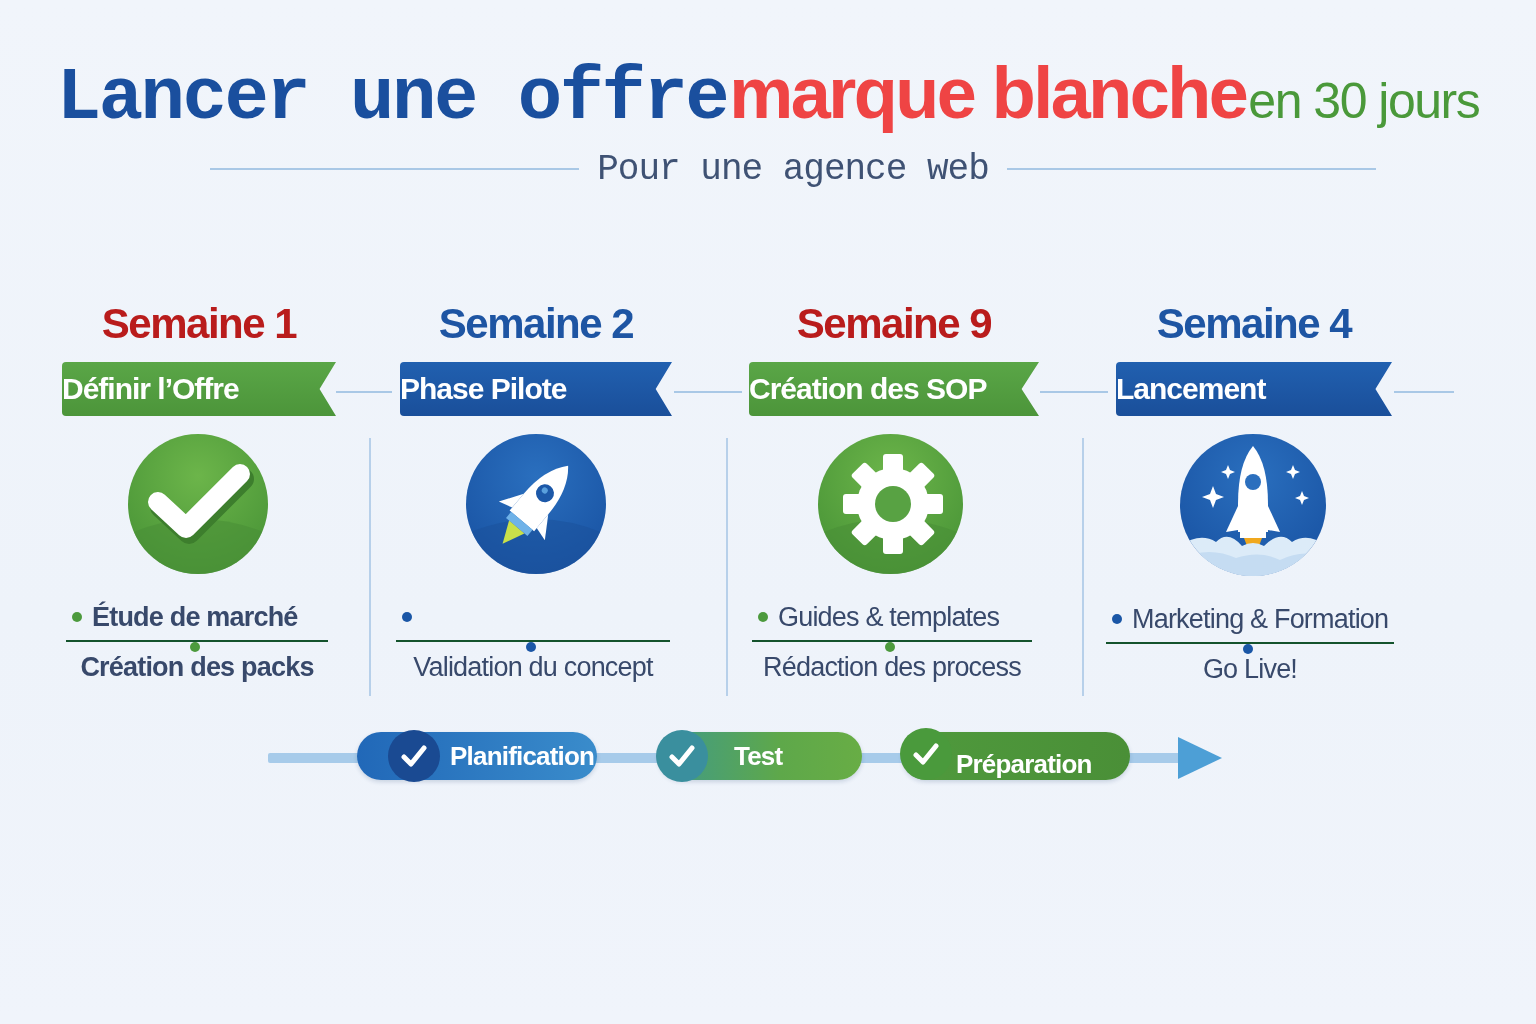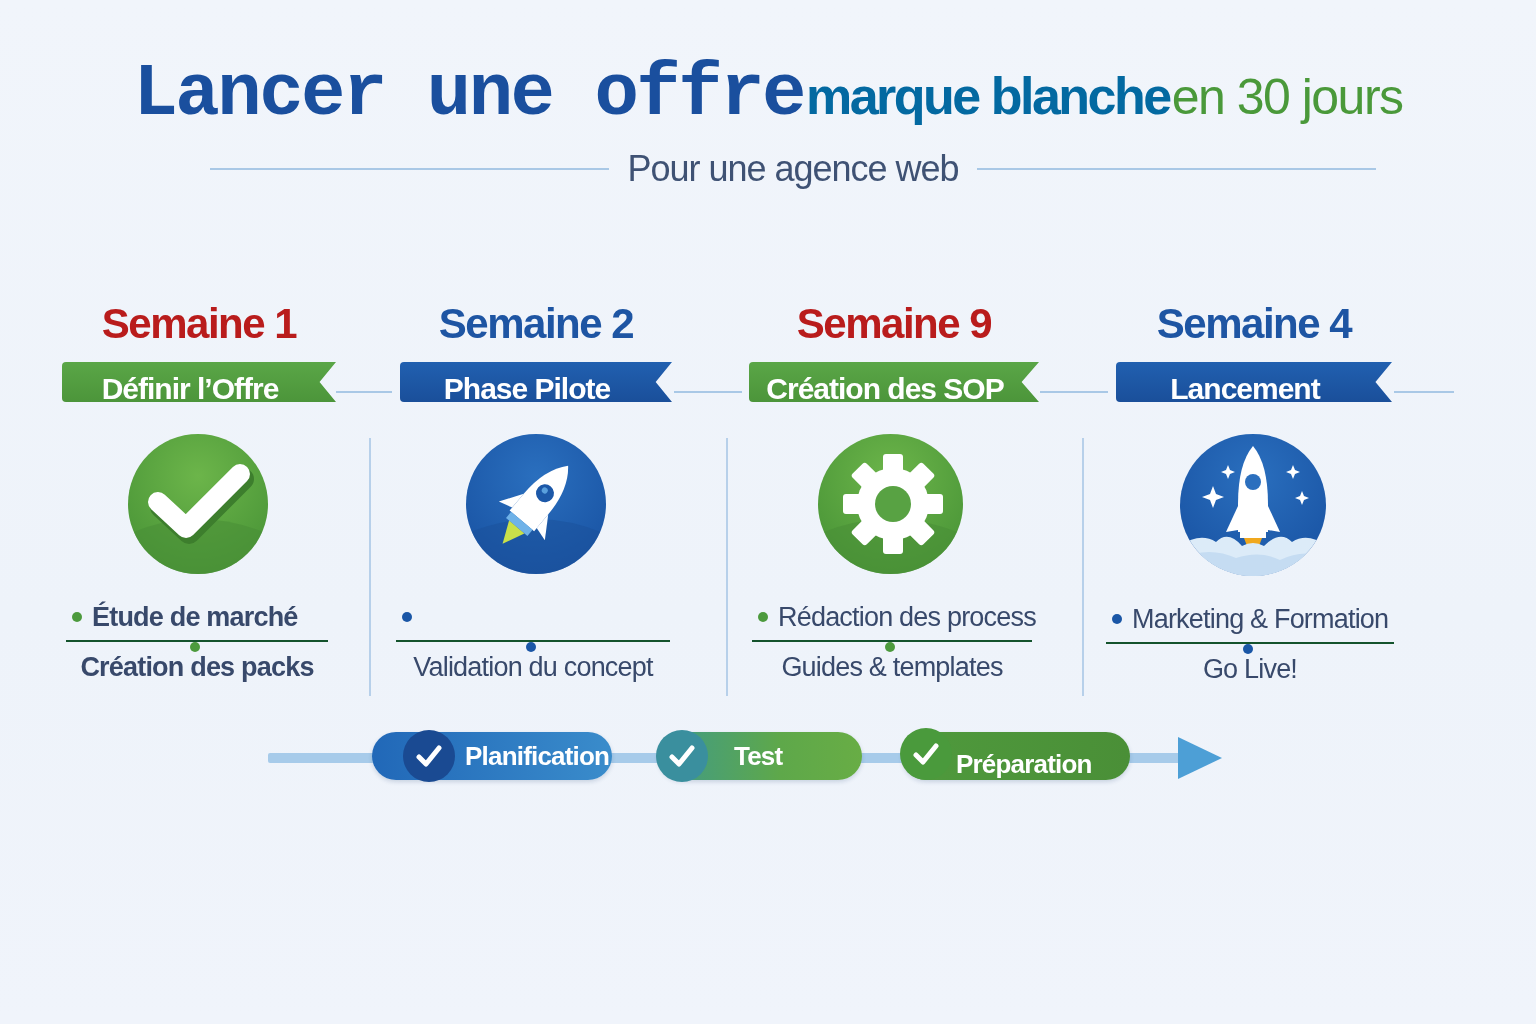--- a/index.html
+++ b/index.html
@@ -9,43 +9,43 @@
     font-family: "Liberation Sans", "DejaVu Sans", sans-serif;
     position: relative;
   }
   .title {
     position: absolute; left: 0; right: 0; top: 52px;
     text-align: center; white-space: nowrap;
     font-family: "Liberation Sans", sans-serif;
     font-weight: bold; letter-spacing: -2.5px;
   }
   .title .t1 { color: #1a4f9e; font-size: 74px; font-family: Liberation Mono, monospace; }
-  .title .t2 { color: #0369a1; font-size: 52px; }
+  .title .t2 { color: #ef4444; font-size: 72px; }
   .title .t3 { color: #4a993a; font-size: 50px; font-weight: normal; letter-spacing: -1.5px; }
   .subtitle-row {
     position: absolute; top: 146px; left: 210px; width: 1166px; height: 46px;
     display: flex; align-items: center;
   }
   .subtitle-row .line { flex: 1; height: 2px; background: #a9c8e6; }
   .subtitle-row .sub {
     padding: 0 18px; color: #3f5274; font-size: 36px; letter-spacing: -1px;
-    font-family: Liberation Sans, sans-serif;
+    font-family: Liberation Mono, monospace;
   }
 
   .week { position: absolute; top: 296px; }
   .week-title {
     text-align: center; font-weight: bold; font-size: 42px; letter-spacing: -1.5px;
     height: 56px; line-height: 56px;
   }
   .green-t { color: #b91c1c; }
   .blue-t { color: #1e55a3; }
   .banner {
-    position: absolute; top: 66px; height: 40px;
+    position: absolute; top: 66px; height: 54px;
     color: #fff; font-weight: bold; font-size: 30px; letter-spacing: -1px;
-    line-height: 54px; text-align: center; border-radius: 4px 0 0 4px;
+    line-height: 54px; text-align: left; border-radius: 4px 0 0 4px;
     clip-path: polygon(0 0, 100% 0, 94% 50%, 100% 100%, 0 100%);
     padding-right: 18px;
   }
   .banner.green { background: linear-gradient(180deg, #5aa647, #4c953a); }
   .banner.blue { background: linear-gradient(180deg, #2160b0, #1a4f9a); }
   .connector { position: absolute; height: 2px; background: #a9c8e6; top: 391px; }
   .vdivider { position: absolute; width: 2px; background: #b7d0ea; top: 438px; height: 258px; }
 
   .icon-circle {
     position: absolute; top: 434px; width: 140px; height: 140px; border-radius: 50%;
@@ -202,43 +202,43 @@
     </div>
   <div class="item">
       <span class="dot blue"></span>
       <span>Validation du concept</span>
     </div>
 </div>
 
 <div class="items" style="left:752px; width:280px;">
   <div class="item">
       <span class="dot green"></span>
+      <span>Guides &amp; templates</span>
+    </div>
+  <div class="item">
+      <span class="dot green"></span>
       <span>Rédaction des process</span>
-    </div>
-  <div class="item">
-      <span class="dot green"></span>
-      <span>Guides &amp; templates</span>
     </div>
 </div>
 
 <div class="items" style="left:1106px; width:288px; top:596px;">
   <div class="item">
       <span class="dot blue"></span>
       <span>Marketing &amp; Formation</span>
     </div>
   <div class="item">
       <span class="dot blue"></span>
       <span>Go Live!</span>
     </div>
 </div>
 
 <div class="track"></div>
 <div class="arrow-head"></div>
 
-<div class="pill" style="left:372px; width:240px; background: linear-gradient(90deg, #2168b8, #3a8ccb); padding-left: 33px;">
+<div class="pill" style="left:357px; width:240px; background: linear-gradient(90deg, #2168b8, #3a8ccb); padding-left: 33px;">
   <div class="check" style="background:#1a4a92;">
     <svg width="30" height="30" viewBox="0 0 30 30">
         <path d="M5 16 L12 23 L25 7" fill="none" stroke="#fff" stroke-width="5" stroke-linecap="round" stroke-linejoin="round"></path>
       </svg>
   </div>
   <span class="label">Planification</span>
 </div>
 
 <div class="pill" style="left:658px; width:204px; background: linear-gradient(90deg, #3f9a8a, #5ea84a 60%, #68ad45);">
   <div class="check" style="background:#3a8f9e;">

